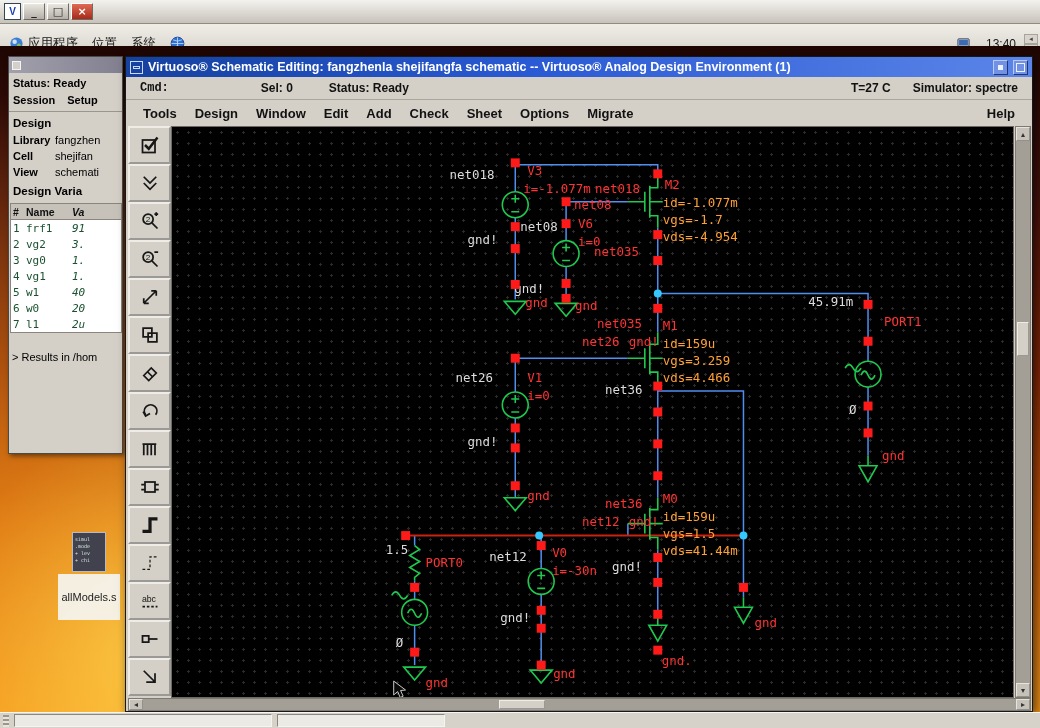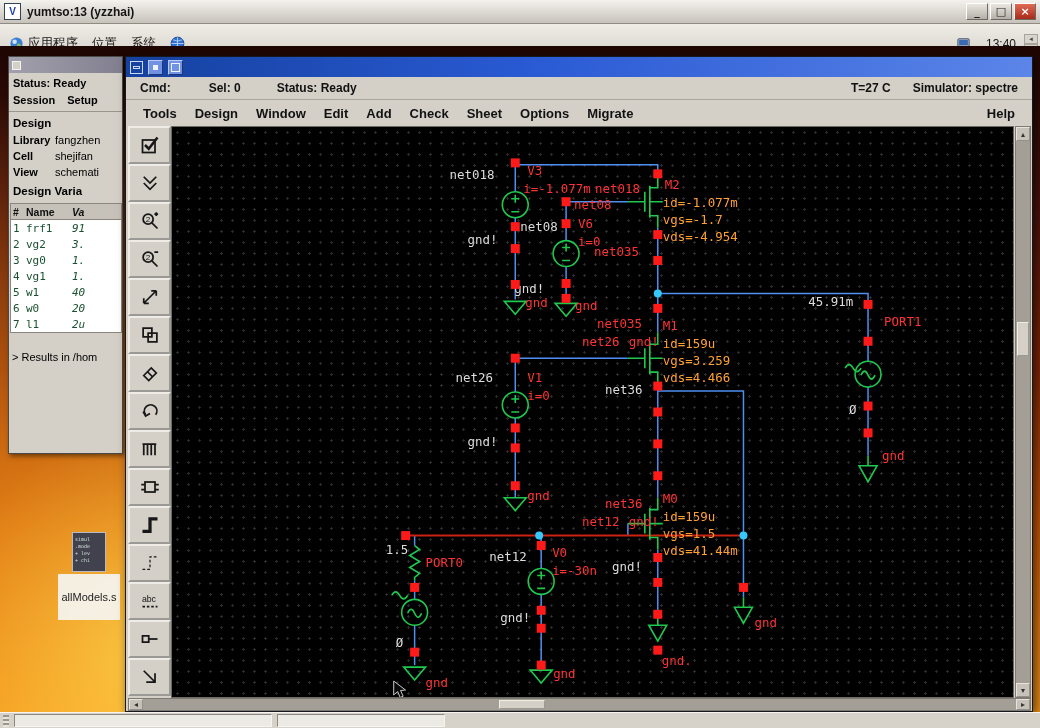--- a/index.html
+++ b/index.html
@@ -68,21 +68,21 @@
   .vw-titlebar { height:20px; background:linear-gradient(90deg,#15419f,#2a5ad4 45%,#5b85e8); display:flex; align-items:center; padding:0 4px; gap:5px; }
   .vw-sysicon { width:13px; height:13px; border:1px solid #cdd8f5; display:flex; align-items:center; justify-content:center; }
   .vw-sysicon i { display:block; width:7px; height:3px; border:1px solid #cdd8f5; }
   .vw-title { color:#fff; font:bold 12.5px "Liberation Sans",sans-serif; white-space:nowrap; overflow:hidden; flex:1; }
   .vw-btn { width:15px; height:15px; background:#7091e4; border:1px solid; border-color:#b9c9f5 #203573 #203573 #b9c9f5;
     display:flex; align-items:center; justify-content:center; }
   .g-min { width:5px; height:5px; background:#eef2ff; }
   .g-max { width:9px; height:9px; border:1px solid #eef2ff; }
   .vw-statusbar { height:23px; display:flex; align-items:center; font:bold 12px "Liberation Sans",sans-serif; color:#111;
     padding:0 14px; border-bottom:1px solid #aaa69e; }
-  .st-cmd { margin-right:38px; } .st-sel { margin-right:36px; }
+  .st-cmd { margin-right:92px;font-family:Liberation Mono, monospace; } .st-sel { margin-right:36px; }
   .st-spacer { flex:1; } .st-temp { margin-right:22px; }
   .vw-menubar { height:26px; display:flex; align-items:center; font:bold 13px "Liberation Sans",sans-serif; color:#111; padding:0 8px; }
   .menu-item { padding:0 9px; }
   .menu-help { margin-left:auto; padding:0 9px; }
 
   .vw-body { position:absolute; left:2px; top:69px; width:904px; height:585px; }
   .palette { position:absolute; left:0; top:0; width:43px; height:572px; background:#d4d0c8; display:flex; flex-direction:column; }
   .pal-btn { width:43px; height:38px; background:#d4d0c8; border:2px outset #efece6; display:flex; align-items:center; justify-content:center; }
   .pal-btn svg { stroke:#171717; fill:none; stroke-width:1.4; }
 
@@ -107,21 +107,20 @@
   .tb-handle { width:6px; height:12px; background:repeating-linear-gradient(180deg,#9a968e 0 2px,#e8e4dc 2px 4px); }
   .tb-btn { height:13px; background:#eceae5; border:1px solid; border-color:#8b877f #f6f4f0 #f6f4f0 #8b877f; }
 </style>
 </head>
 <body>
 
 <div id="screen">
 
   <div id="vnc-titlebar">
     <span class="vnc-icon">V</span>
-    <span class="vnc-title">yumtso:13 (yzzhai)</span>
     <span class="wbtn">_</span>
     <span class="wbtn">□</span>
     <span class="wbtn close">×</span>
   </div>
 
   <div id="gnome-panel">
     <span class="panel-item">
       <svg class="p-ico" viewBox="0 0 16 16">
         <circle cx="8" cy="8" r="6.5" fill="#3b7fd4"></circle>
           <circle cx="6" cy="6" r="2.4" fill="#cfe3ff"></circle>
@@ -235,20 +234,21 @@
         <div>+ chi</div>
       </div>
       <div><span class="icon-label selected">allModels.s</span></div>
     </div>
 
     <div id="vw">
       <div class="vw-titlebar">
         <span class="vw-sysicon">
             <i></i>
           </span>
+        <span class="vw-title">Virtuoso® Schematic Editing: fangzhenla shejifangfa schematic -- Virtuoso® Analog Design Environment (1)</span>
         <span class="vw-btn">
             <span class="g-min"></span>
           </span>
         <span class="vw-btn">
             <span class="g-max"></span>
           </span>
       </div>
 
       <div class="vw-statusbar">
         <span class="st-cmd">Cmd:</span>

